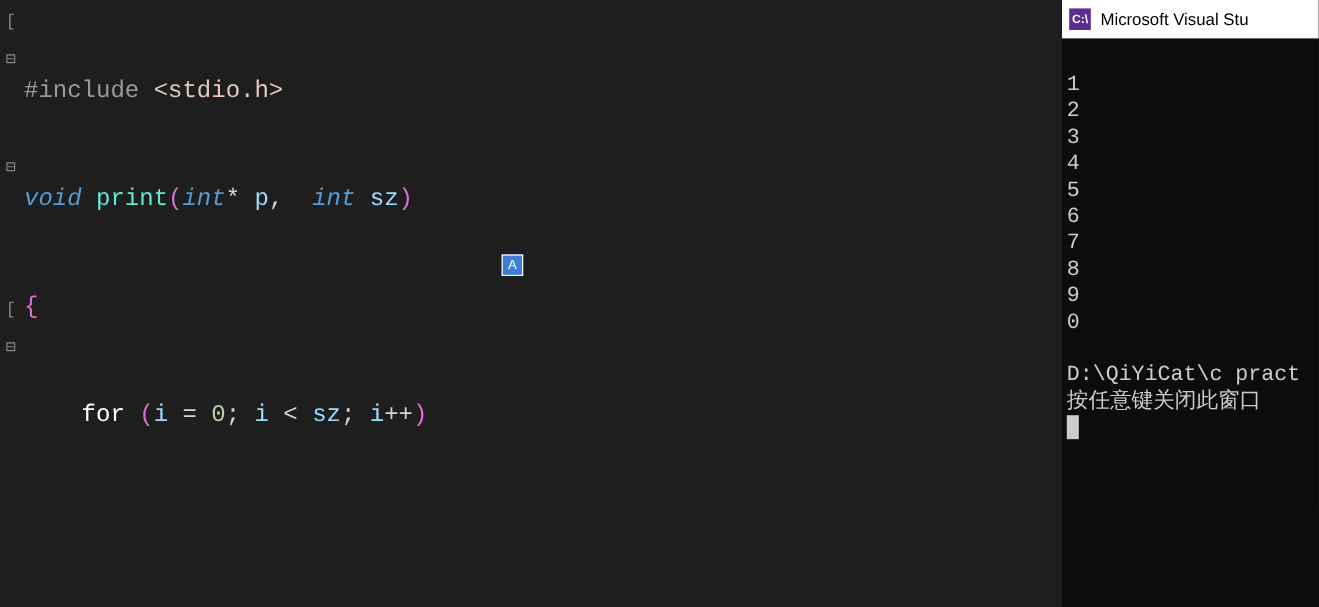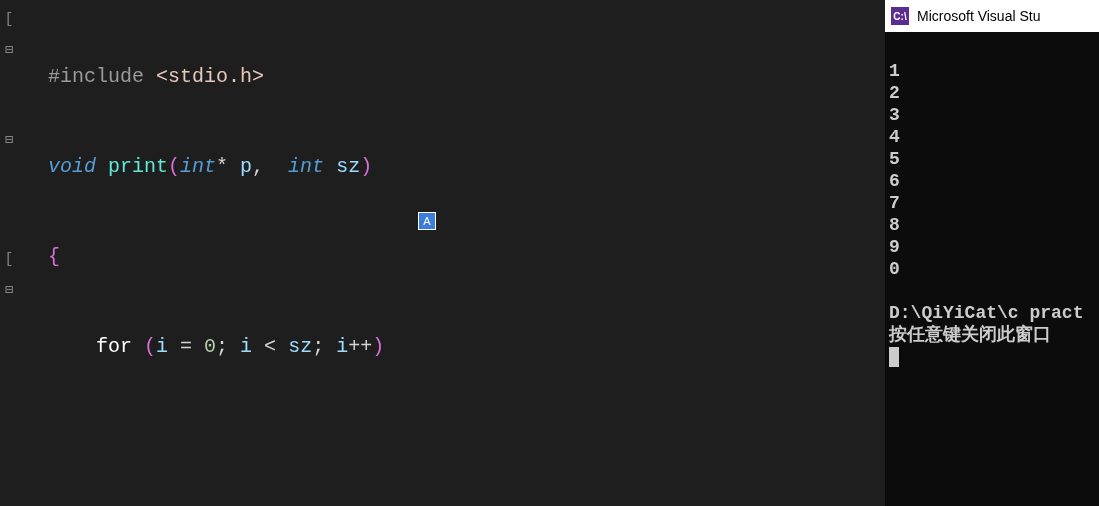--- a/index.html
+++ b/index.html
@@ -37,21 +37,21 @@
       justify-content: center;
     }
     .code {
       flex: 1;
       padding-top: 2px;
       padding-left: 2px;
       white-space: pre;
       line-height: 30px;
       position: relative;
     }
-    .line { height: 30px; margin-left: 28px; }
+    .line { height: 30px; }
     .kw-include { color: #9a9a9a; }
     .kw-type { color: #569cd6; font-style: italic; }
     .kw-flow { color: #ffffff; }
     .fn-name { color: #5eead4; }
     .paren { color: #da70d6; }
     .var { color: #9cdcfe; }
     .num { color: #b5cea8; }
     .str { color: #e8c9bb; }
     .op { color: #d4d4d4; }
     .brace { color: #da70d6; }
@@ -102,21 +102,20 @@
       justify-content: center;
       font-size: 10px;
       margin-right: 8px;
       font-weight: bold;
       font-family: sans-serif;
     }
     .term-body {
       padding: 6px 4px;
       white-space: pre;
       line-height: 22px;
-      font-weight: bold;
     }
     .cursor {
       display: inline-block;
       width: 10px;
       height: 20px;
       background: #cccccc;
       vertical-align: middle;
     }
   </style>
 </head>

